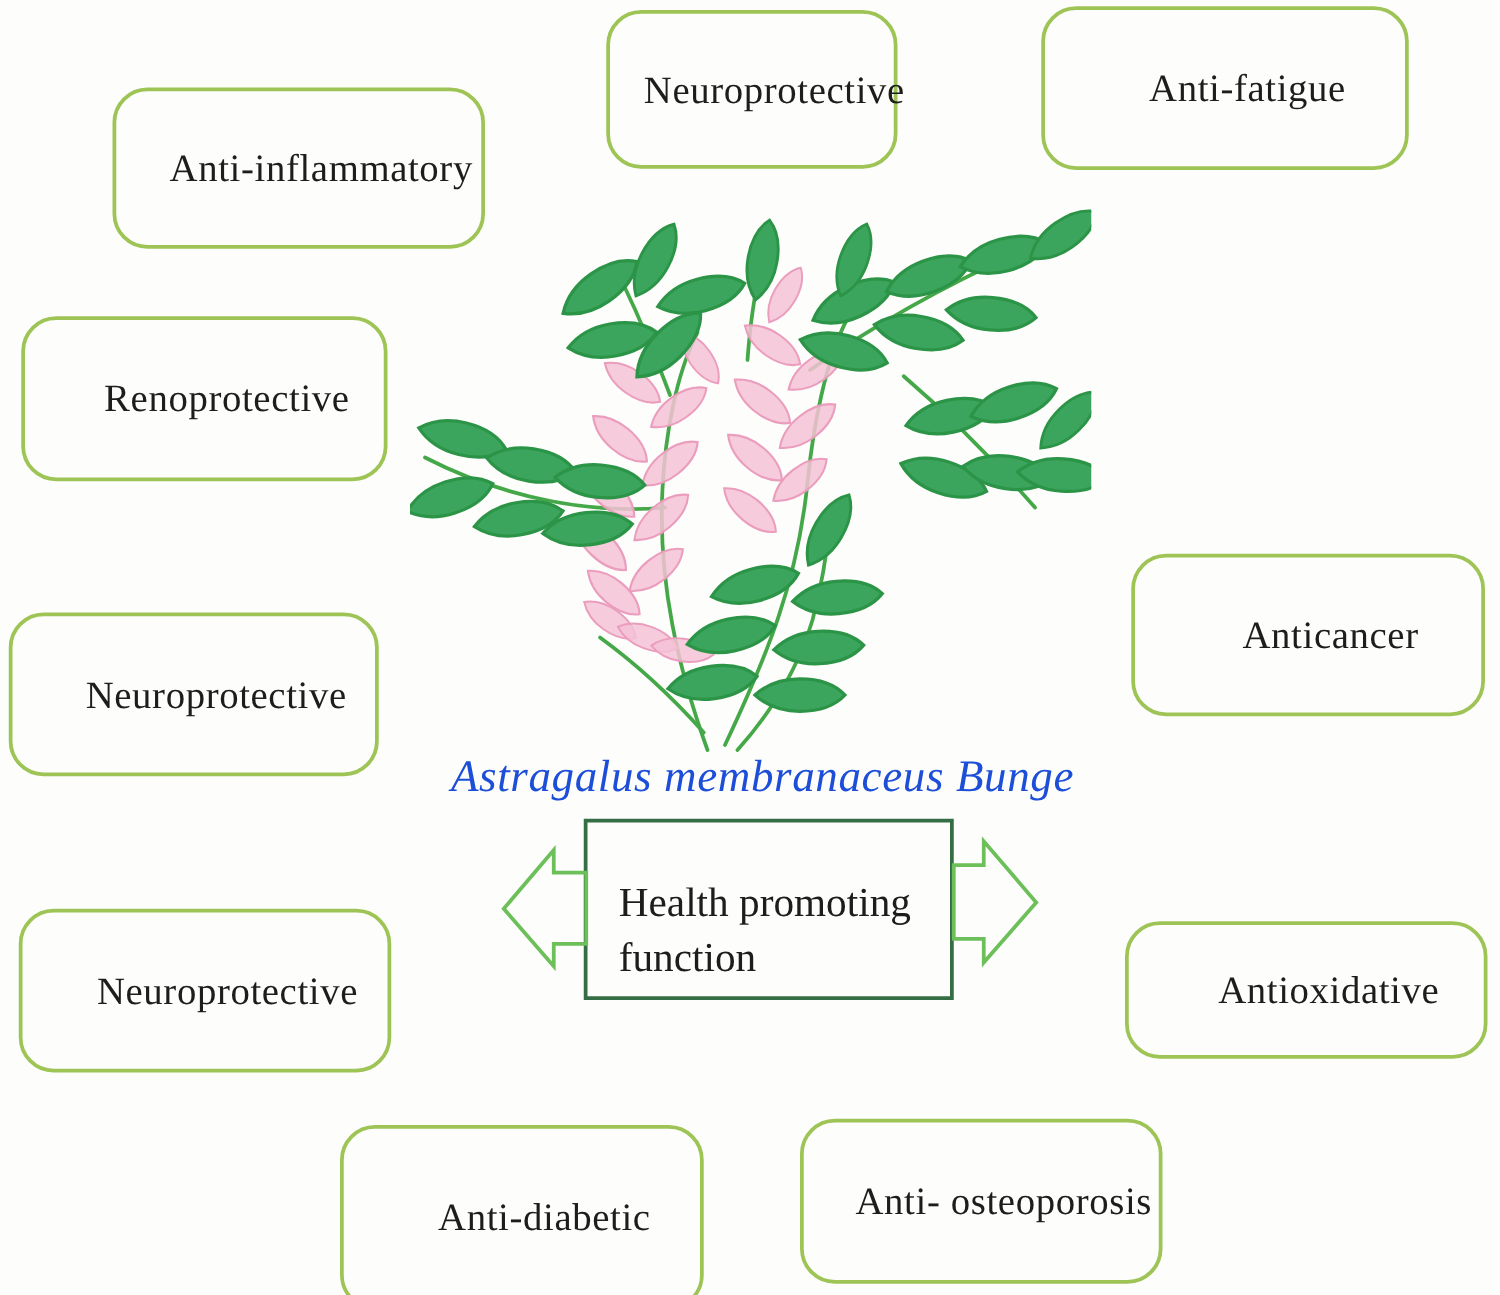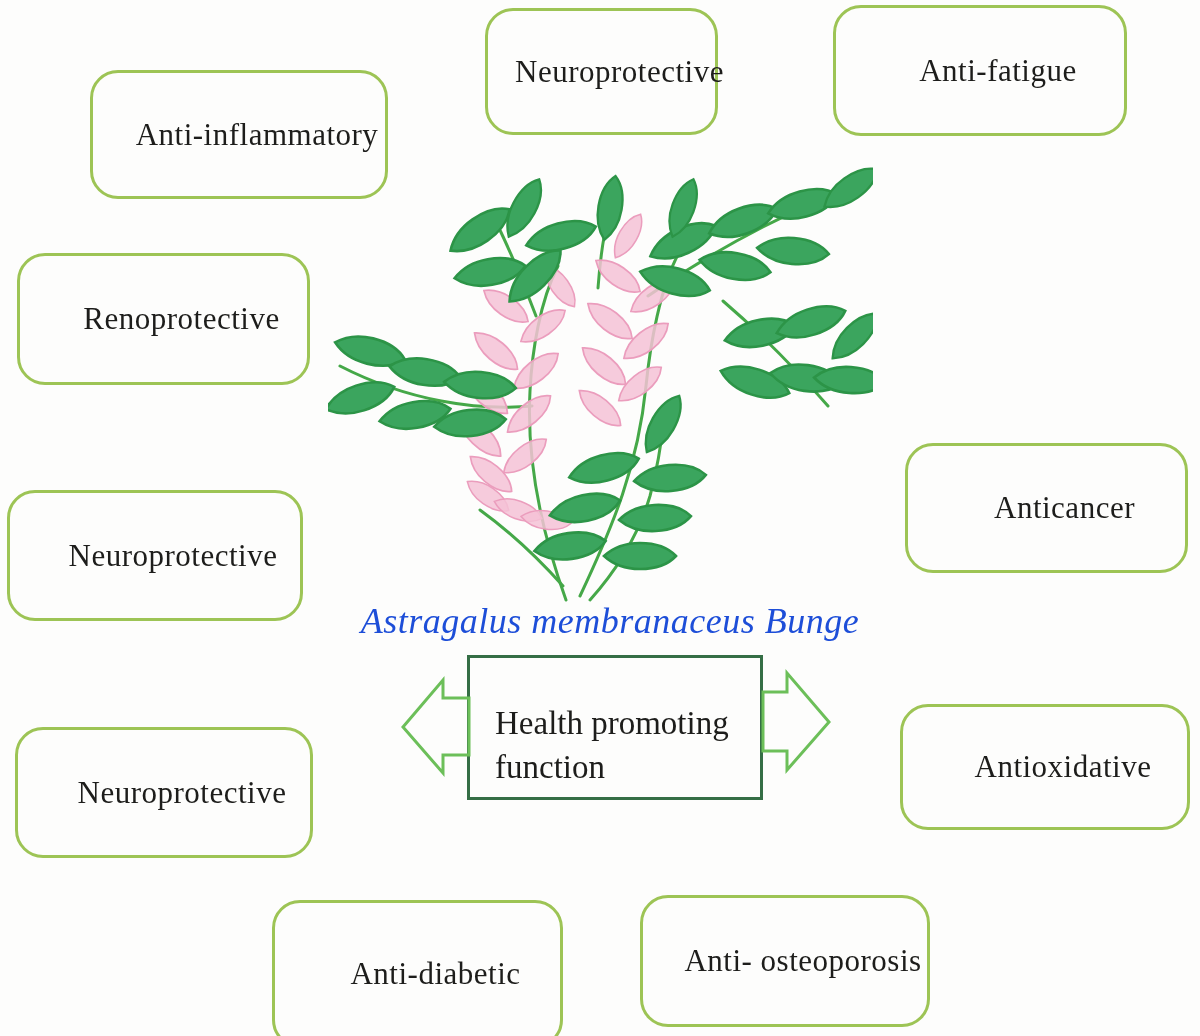--- a/index.html
+++ b/index.html
@@ -91,21 +91,21 @@
   </div>
   <div class="fn-box" style="left:905px; top:443px; width:283px; height:130px;">
     <span>Anticancer</span>
   </div>
   <div class="fn-box" style="left:7px;   top:490px; width:296px; height:131px;">
     <span>Neuroprotective</span>
   </div>
   <div class="fn-box" style="left:15px;  top:727px; width:298px; height:131px;">
     <span>Neuroprotective</span>
   </div>
-  <div class="fn-box" style="left:900px; top:704px; width:290px; height:126px;text-align:right;">
+  <div class="fn-box" style="left:900px; top:737px; width:290px; height:110px;text-align:right;">
     <span>Antioxidative</span>
   </div>
   <div class="fn-box" style="left:272px; top:900px; width:291px; height:148px;">
     <span>Anti-diabetic</span>
   </div>
   <div class="fn-box" style="left:640px; top:895px; width:290px; height:132px;text-align:center;">
     <span>Anti- osteoporosis</span>
   </div>
 
   <svg id="plant" width="545" height="448" viewBox="0 0 545 448" aria-hidden="true">

